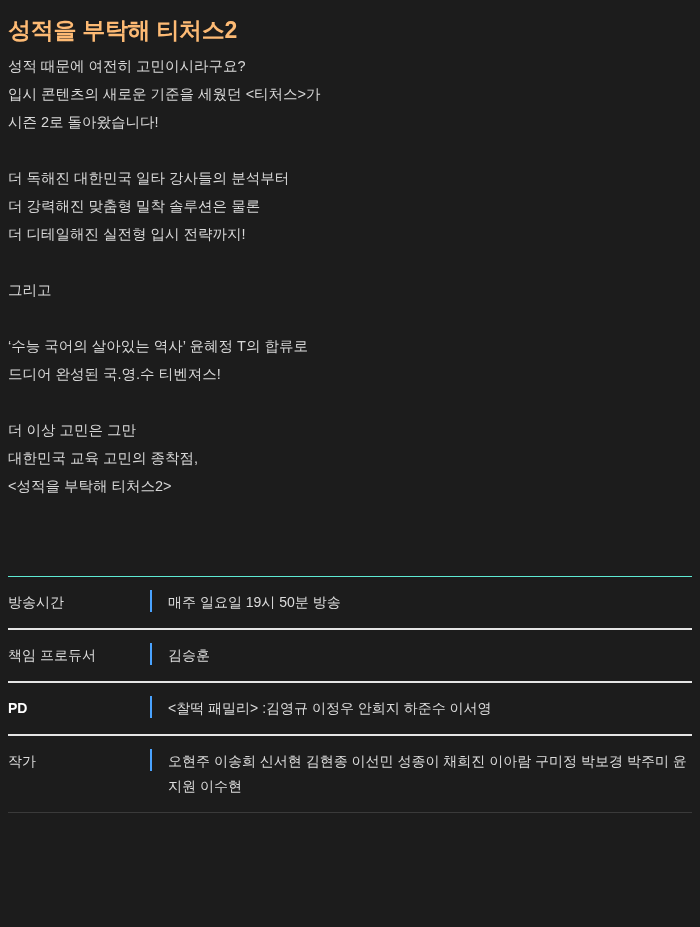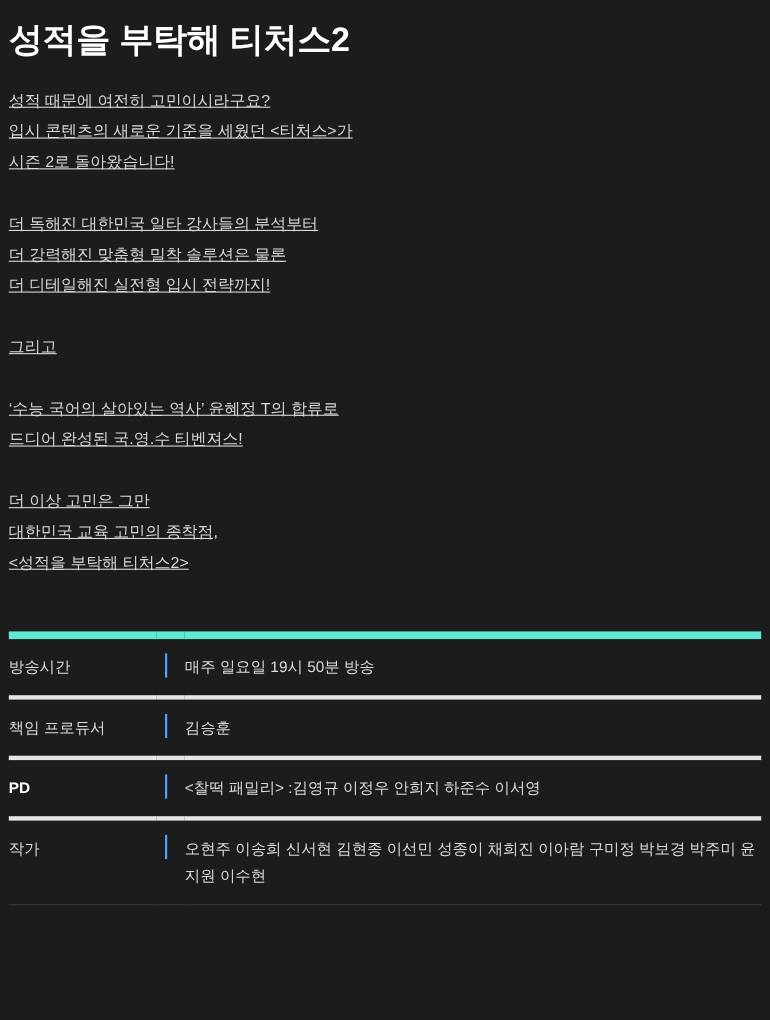--- a/index.html
+++ b/index.html
@@ -14,47 +14,47 @@
     -webkit-font-smoothing: antialiased;
   }
   .page {
     width: 700px;
     min-height: 927px;
     box-sizing: border-box;
     padding: 14px 8px 10px 8px;
     background: #1c1c1c;
   }
   .title {
-    font-size: 31px;
+    font-size: 23px;
     font-weight: bold;
-    color: #ffffff;
+    color: #fdba74;
     letter-spacing: -0.3px;
-    margin: 2px 0 22px 0;
+    margin: 2px 0 6px 0;
     line-height: 1.3;
   }
   .desc {
     font-size: 14.5px;
     line-height: 28px;
     color: #d8d8d8;
     white-space: pre-wrap;
-    text-decoration: underline;
+    margin-bottom: 28px;
   }
   .spacer-block {
     height: 48px;
   }
   table.credits {
     width: 100%;
     border-collapse: collapse;
     table-layout: fixed;
   }
   table.credits tr {
-    border-top: 4px solid #e5e5e5;
+    border-top: 2px solid #e5e5e5;
   }
   table.credits tr:first-child {
-    border-top: 7px solid #5eead4;
+    border-top: 1px solid #5eead4;
   }
   table.credits tr:last-child {
     border-bottom: 1px solid #3a3a3a;
   }
   table.credits td {
     vertical-align: top;
     padding: 13px 4px 13px 0;
     font-size: 14px;
     line-height: 25px;
     color: #dcdcdc;

